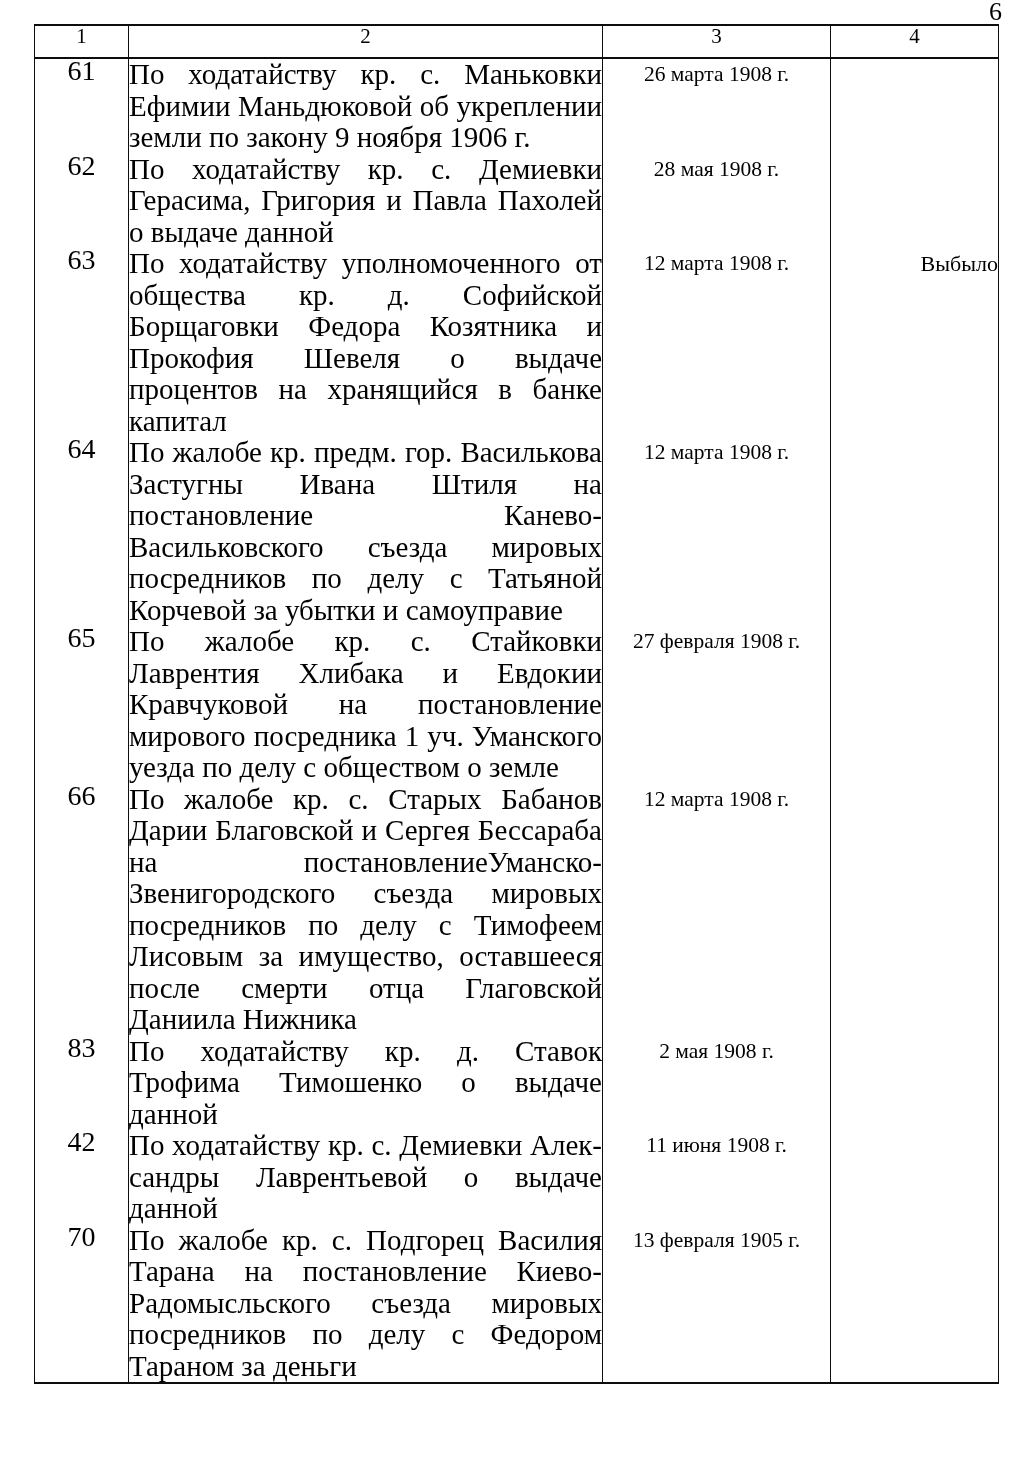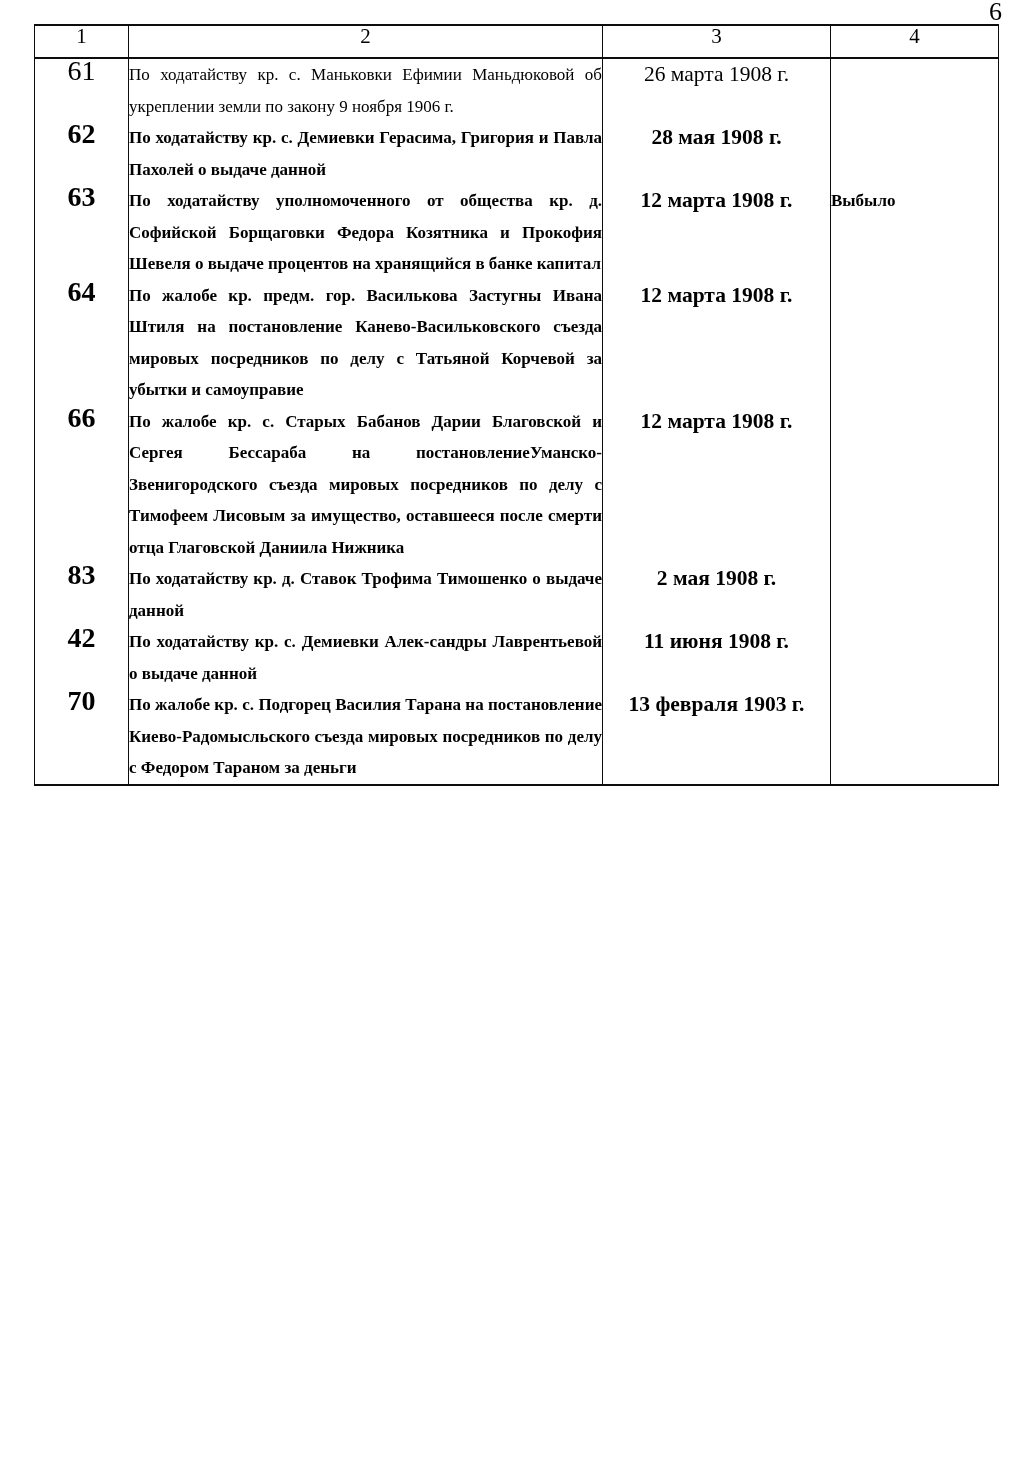--- a/index.html
+++ b/index.html
@@ -77,43 +77,43 @@
     text-align: center;
     font-size: 28px;
     line-height: 24px;
     padding-top: 3px;
     padding-left: 26px;   
   }
 
   td.subject {
     text-align: justify;
     text-align-last: left;
-    font-size: 17px;
+    font-size: 29px;
     line-height: 31.5px;
     padding: 2px 7px 0 9px;
     hyphens: manual;
   }
 
   td.date {
     text-align: center;
     font-size: 21.5px;
     line-height: 31.5px;
     padding-top: 2px;
     white-space: nowrap;
   }
 
   td.note {
-    text-align: left;
-    font-size: 17px;
+    text-align: right;
+    font-size: 22px;
     line-height: 31.5px;
     padding-top: 2px;
   }
 
   
-  tr.gap td { padding-top: 26px; font-weight: bold; }
+  tr.gap td { padding-top: 26px; }
   tr.gap td.num { padding-top: 27px; }
   tr.first td { padding-top: 42px; }
   tr.first td.num { padding-top: 43px; }
   tr.tail td { padding-bottom: 62px; }
 </style>
 </head>
 <body>
 
 <div id="page">
 
@@ -153,39 +153,45 @@
         <td class="date">12 марта 1908 г.</td>
         <td class="note">Выбыло</td>
       </tr>
       <tr class="gap">
         <td class="num">64</td>
         <td class="subject">По жалобе кр. предм. гор. Василькова Застугны Ивана Штиля на постановление Канево-Васильковского съезда мировых посредников по делу с Татьяной Корчевой за убытки и самоуправие</td>
         <td class="date">12 марта 1908 г.</td>
         <td class="note"></td>
       </tr>
       <tr class="gap">
+        <td class="num">65</td>
+        <td class="subject">По жалобе кр. с. Стайковки Лаврентия Хлибака и Евдокии Кравчуковой на постановление мирового посредника 1 уч. Уманского уезда по делу с обществом о земле</td>
+        <td class="date">27 февраля 1908 г.</td>
+        <td class="note"></td>
+      </tr>
+      <tr class="gap">
         <td class="num">66</td>
         <td class="subject">По жалобе кр. с. Старых Бабанов Дарии Благовской и Сергея Бессараба на постановлениеУманско-Звенигородского съезда мировых посредников по делу с Тимофеем Лисовым за имущество, оставшееся после смерти отца Глаговской Даниила Нижника</td>
         <td class="date">12 марта 1908 г.</td>
         <td class="note"></td>
       </tr>
       <tr class="gap">
         <td class="num">83</td>
         <td class="subject">По ходатайству кр. д. Ставок Трофима Тимошенко о выдаче данной</td>
         <td class="date">2 мая 1908 г.</td>
         <td class="note"></td>
       </tr>
       <tr class="gap">
         <td class="num">42</td>
         <td class="subject">По ходатайству кр. с. Демиевки Алек-сандры Лаврентьевой о выдаче данной</td>
         <td class="date">11 июня 1908 г.</td>
         <td class="note"></td>
       </tr>
       <tr class="gap tail">
         <td class="num">70</td>
         <td class="subject">По жалобе кр. с. Подгорец Василия Тарана на постановление Киево-Радомысльского съезда мировых посредников по делу с Федором Тараном за деньги</td>
-        <td class="date">13 февраля 1903 г.</td>
+        <td class="date">13 февраля 1905 г.</td>
         <td class="note"></td>
       </tr>
     </tbody>
   </table>
 
 </div>
 
 </body></html>

